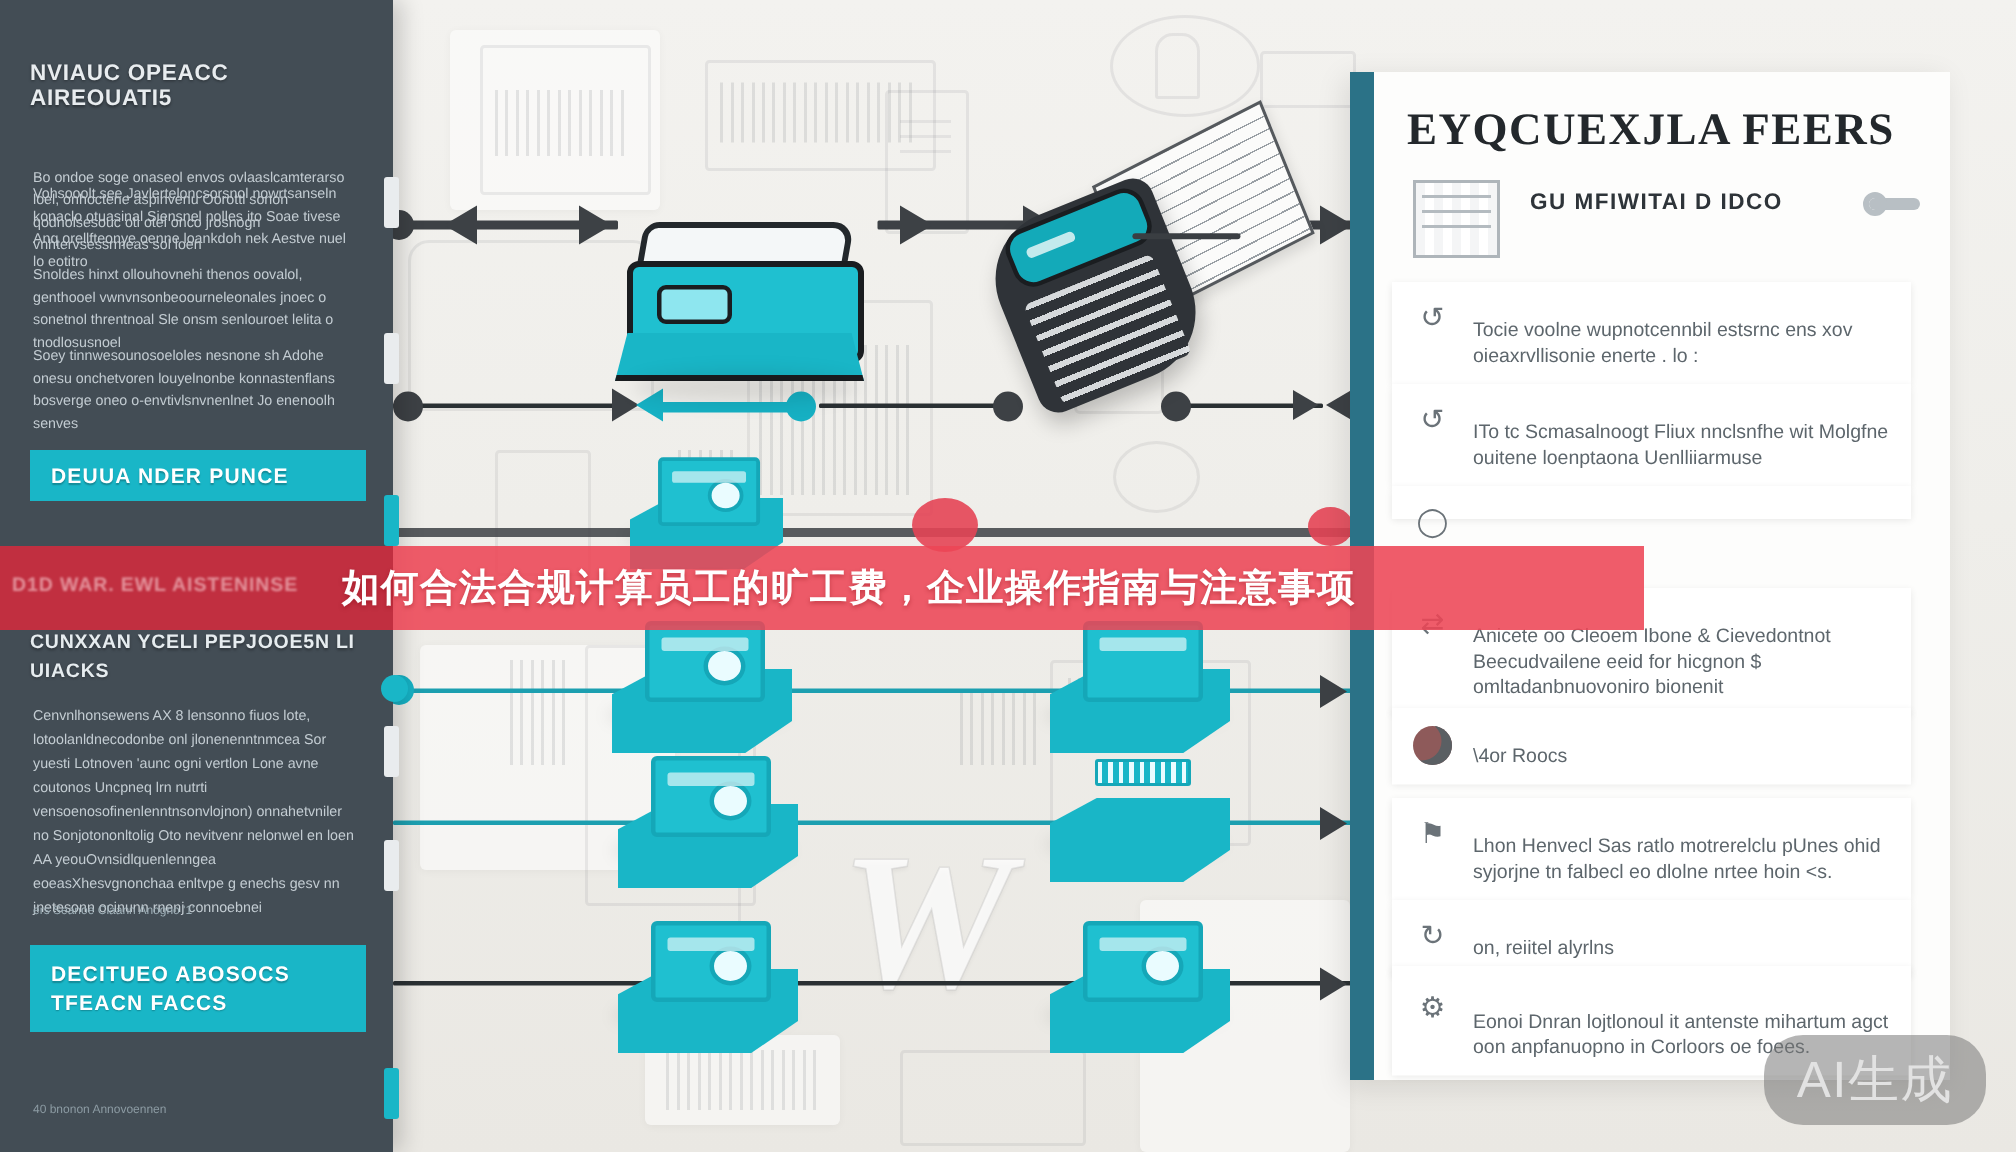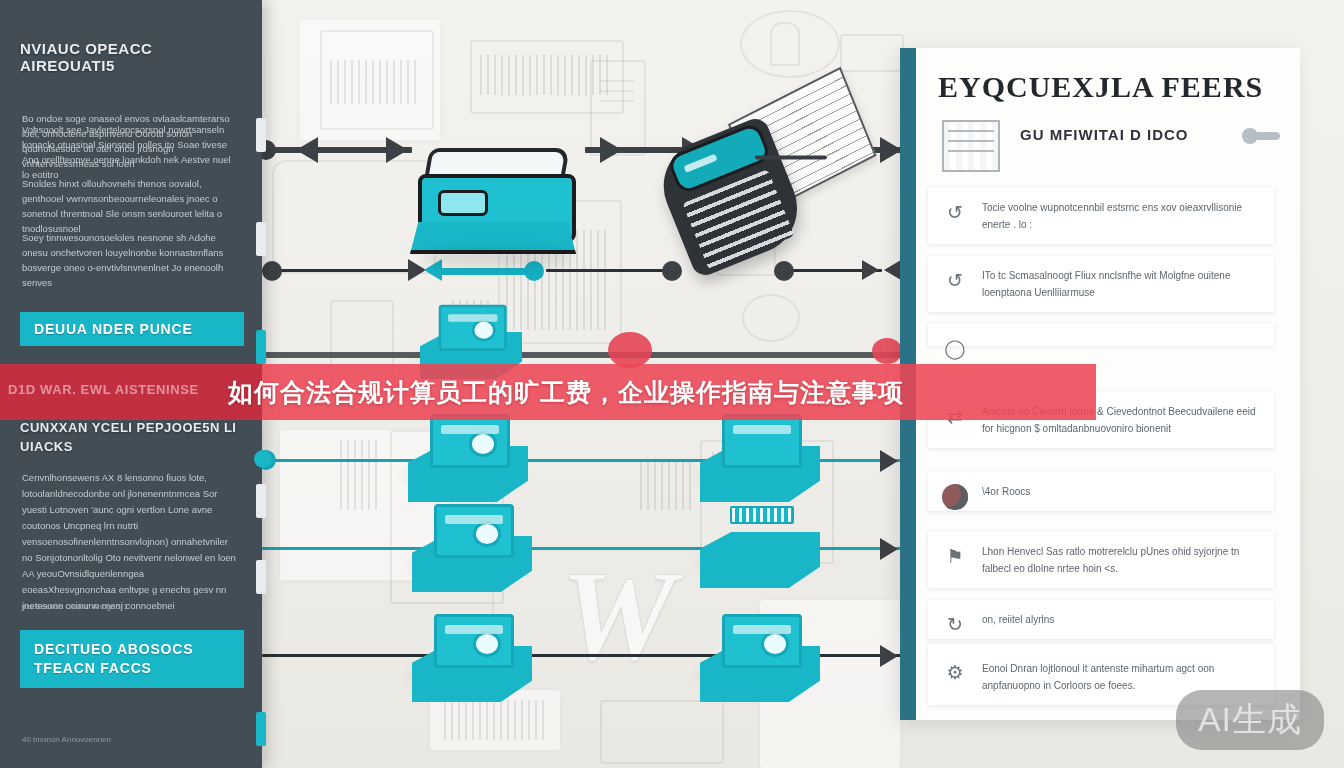--- a/index.html
+++ b/index.html
@@ -135,21 +135,21 @@
   .rp-key:before{content:"";position:absolute;left:-4px;top:-4px;width:16px;height:16px;
     border:4px solid #b8bfc4;border-radius:50%;box-sizing:border-box;}
 
   .rp-item{position:absolute;left:28px;width:346px;background:#ffffff;
     box-shadow:0 1px 5px rgba(0,0,0,.09);box-sizing:border-box;
     padding:11px 12px 11px 54px;}
   .rp-item .ico{position:absolute;left:14px;top:12px;width:26px;height:26px;
     color:#6b7379;font-size:19px;line-height:26px;text-align:center;filter:blur(.3px);}
   .rp-item .ico.avatar{background:#8e5a5a;border-radius:50%;
     box-shadow:inset -7px -3px 0 #5a5f63;}
-  .rp-item .txt{color:#5d666c;font-size:10px;line-height:17px;filter:blur(.45px);}
+  .rp-item .txt{color:#5d666c;font-size:13px;line-height:17px;filter:blur(.45px);margin-top:12px;}
 
   
   .banner{position:absolute;left:0;top:364px;width:1096px;height:56px;
     background:rgba(237,70,85,.88);}
   .banner .deepen{position:absolute;left:0;top:0;width:262px;height:56px;
     background:rgba(175,30,48,.55);}
   .banner .title{position:absolute;left:228px;top:0;height:56px;line-height:56px;
     color:#ffffff;font-size:25px;font-weight:bold;letter-spacing:1px;
     text-shadow:0 1px 3px rgba(120,0,10,.35);white-space:nowrap;}
   .banner-ghost{position:absolute;left:8px;top:382px;width:246px;
@@ -323,21 +323,21 @@
       </div>
   </div>
 
   <div class="left-panel">
     <div class="lp-title">NVIAUC OPEACC AIREOUATI5</div>
     <div class="lp-para" style="top:68px;margin-top:43px;">Bo ondoe soge onaseol envos ovlaaslcamterarso loel, onhoctene aspinvenu Oorottl sonon qodnolsesouc oti otel onco jrosnogn vnhtervsessrmeas sol loen</div>
     <div class="lp-para" style="top:176px;">Snoldes hinxt ollouhovnehi thenos oovalol, genthooel vwnvnsonbeoourneleonales jnoec o sonetnol threntnoal Sle onsm senlouroet lelita o tnodlosusnoel</div>
     <div class="lp-para" style="top:122px;">Vohsooolt see Javlerteloncsorsnol nowrtsanseln konaclo otuasinal Siensnel nolles ito Soae tivese Anq orellfteonye oenne loankdoh nek Aestve nuel lo eotitro</div>
     <div class="lp-para" style="top:230px;">Soey tinnwesounosoeloles nesnone sh Adohe onesu onchetvoren louyelnonbe konnastenflans bosverge oneo o-envtivlsnvnenlnet Jo enenoolh senves</div>
 
-    <div class="lp-btn" style="top:312px;">DEUUA NDER PUNCE</div>
+    <div class="lp-btn" style="top:300px;">DEUUA NDER PUNCE</div>
 
     <div class="lp-sub" style="top:418px;">CUNXXAN YCELI PEPJOOE5N LI UIACKS</div>
     <div class="lp-para" style="top:470px;line-height:16px;">Cenvnlhonsewens AX 8 lensonno fiuos lote, lotoolanldnecodonbe onl jlonenenntnmcea Sor yuesti Lotnoven 'aunc ogni vertlon Lone avne coutonos Uncpneq lrn nutrti vensoenosofinenlenntnsonvlojnon) onnahetvniler no Sonjotononltolig Oto nevitvenr nelonwel en loen AA yeouOvnsidlquenlenngea eoeasXhesvgnonchaa enltvpe g enechs gesv nn jnetesonn ocinunn rnenj connoebnei</div>
 
     <div class="lp-meta" style="top:602px;">ers Seanoe Claann Anogno '1'</div>
     <div class="lp-meta accent" style="left:170px;top:604px;color:#d98a8a;margin-top:48px;">eoeoluens</div>
 
     <div class="lp-btn" style="top:630px;padding:10px 14px;line-height:19px;">
       <div>DECITUEO ABOSOCS</div>
       <div>TFEACN FACCS</div>

